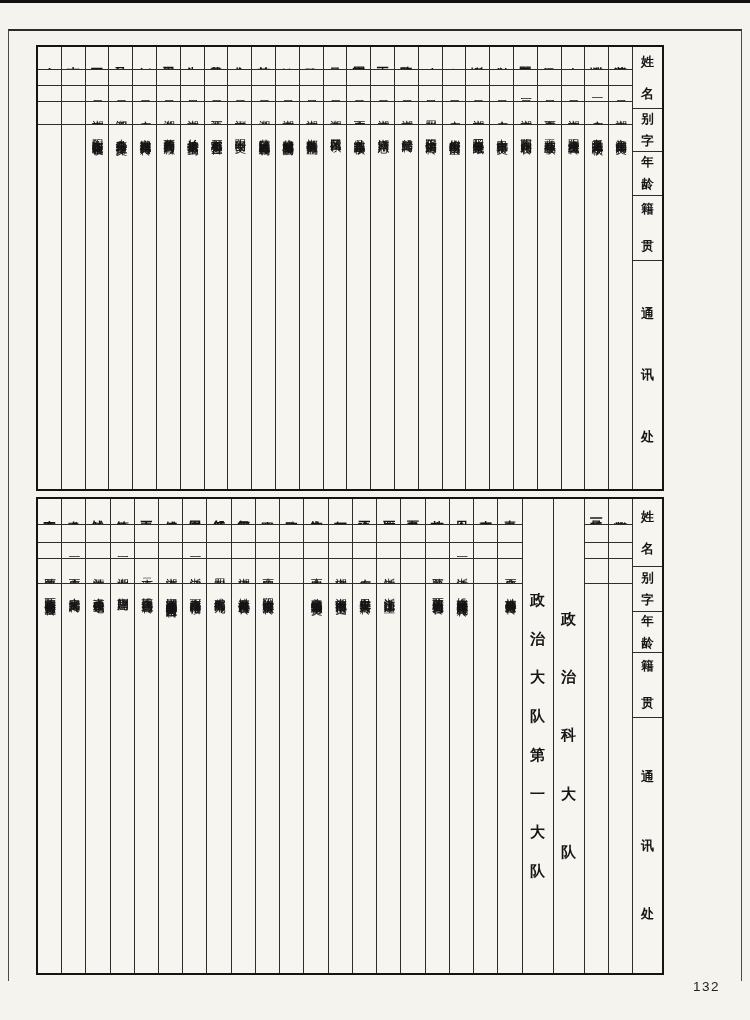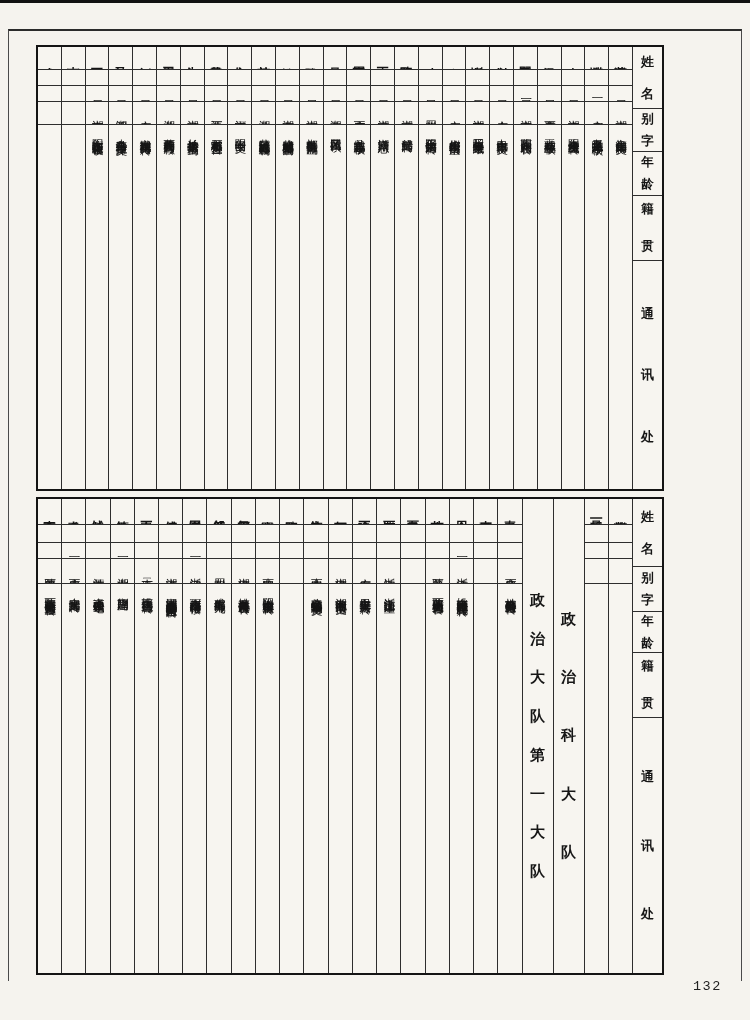--- a/index.html
+++ b/index.html
@@ -69,21 +69,21 @@
   .hr4{justify-content:space-evenly;gap:0;font-size:13px;}
 
   .section-label{
     height:330px;display:flex;flex-direction:column;align-items:center;
     justify-content:space-evenly;
     font-size:15px;font-weight:700;color:#161616;
   }
   .page-number{
     position:absolute;left:693px;top:979px;
     font-size:13.5px;letter-spacing:1.5px;color:#222;
-    font-family:Liberation Mono, monospace;
+    font-family:Liberation Sans, sans-serif;
   }
 </style>
 </head>
 <body>
 
 <div class="page">
   <div class="scan-edge-top"></div>
   <div class="frame"></div>
 
   <section class="vtable table-top" id="table-top">

